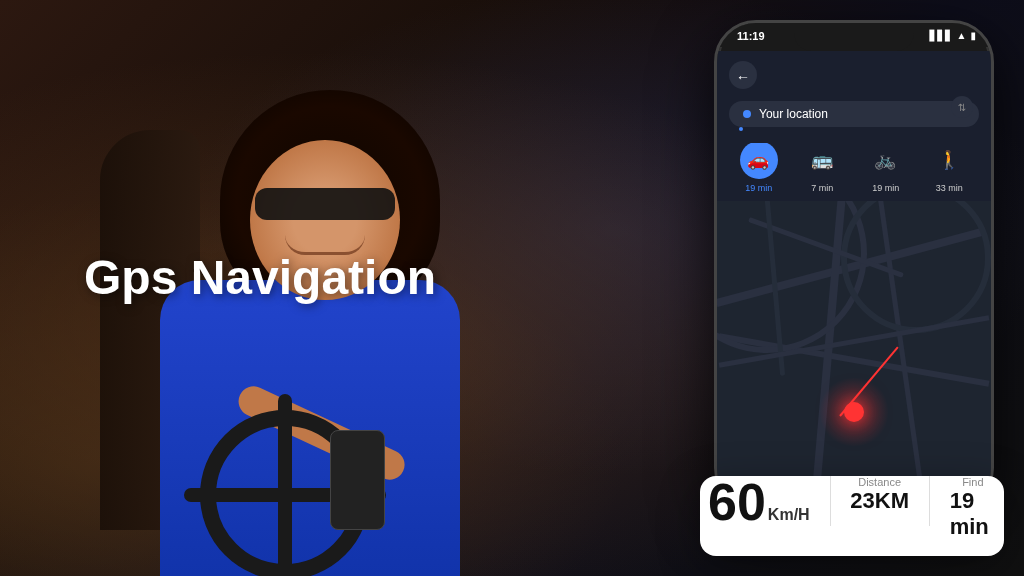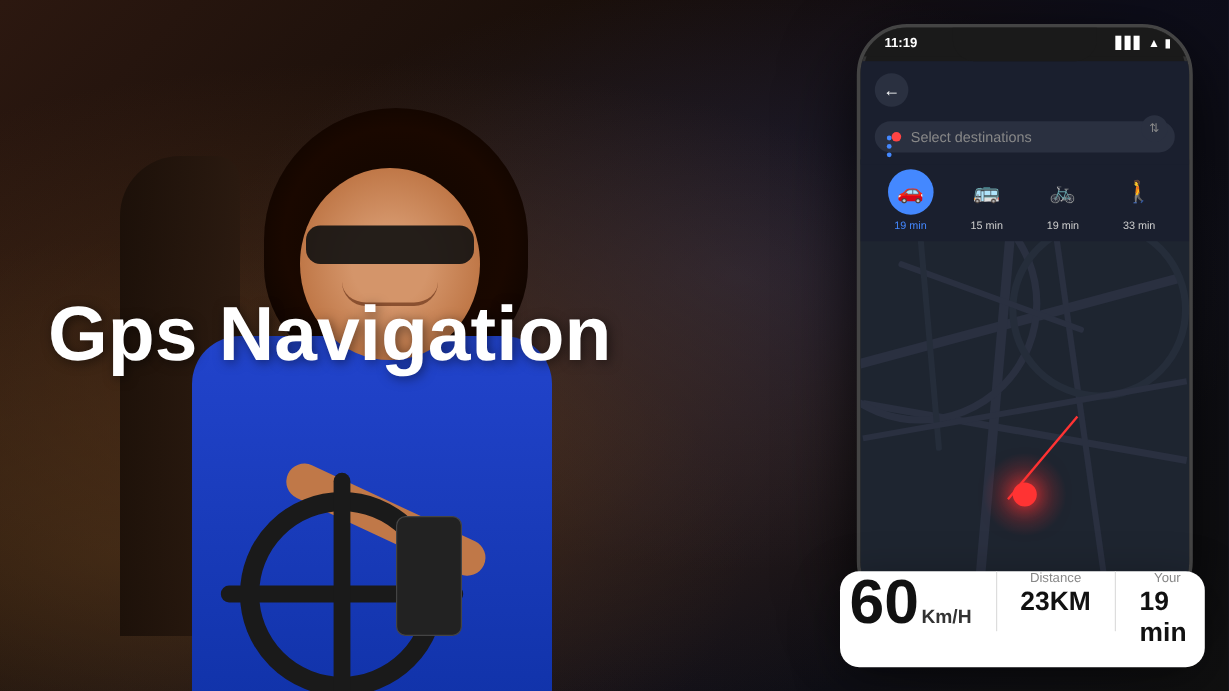--- a/index.html
+++ b/index.html
@@ -50,26 +50,27 @@
       width: 580px;
       height: 576px;
       z-index: 10;
       display: flex;
       flex-direction: column;
       justify-content: center;
       padding: 50px 40px;
     }
 
     .main-title {
-      font-size: 64px;
+      font-size: 48px;
       font-weight: 900;
       color: #ffffff;
       line-height: 1.1;
       text-shadow: 2px 2px 10px rgba(0,0,0,0.5);
       margin-bottom: 20px;
+      margin-left: 44px;
     }
 
     .subtitle-badge {
       display: inline-block;
       background: #e84118;
       color: #ffffff;
       font-size: 26px;
       font-weight: 700;
       padding: 12px 28px;
       border-radius: 10px;
@@ -516,42 +517,41 @@
       <div style="display:flex;align-items:center;margin-bottom:6px;">
         <div class="back-btn">←</div>
       </div>
 
       <div class="dot-connector">
         <div class="dot-small"></div>
         <div class="dot-small"></div>
         <div class="dot-small"></div>
       </div>
 
+      <div class="location-input">
+        <div class="loc-dot-blue"></div>
+        <span style="font-size:12px;color:#fff;">Your location</span>
+      </div>
 
       <div class="swap-btn">⇅</div>
 
-      <div class="destination-input">
-        <div class="loc-dot-red"></div>
-        <span style="font-size:12px;">Select destinations</span>
-        <span class="chevron-right">›</span>
-      </div>
     </div>
 
     <div class="transport-tabs">
       <div class="transport-tab">
         <div class="transport-icon-wrap active">
           <span>🚗</span>
         </div>
         <span class="transport-time active">19 min</span>
       </div>
       <div class="transport-tab">
         <div class="transport-icon-wrap inactive">
           <span style="font-size:18px;">🚌</span>
         </div>
-        <span class="transport-time">15 min</span>
+        <span class="transport-time">7 min</span>
       </div>
       <div class="transport-tab">
         <div class="transport-icon-wrap inactive">
           <span style="font-size:18px;">🚲</span>
         </div>
         <span class="transport-time">19 min</span>
       </div>
       <div class="transport-tab">
         <div class="transport-icon-wrap inactive">
           <span style="font-size:18px;">🚶</span>
@@ -595,16 +595,16 @@
   <div class="divider-line"></div>
 
   <div class="info-stat">
     <span class="info-stat-label">Distance</span>
     <span class="info-stat-value">23KM</span>
   </div>
 
   <div class="divider-line"></div>
 
   <div class="info-stat">
-    <span class="info-stat-label">Your</span>
+    <span class="info-stat-label">Find</span>
     <span class="info-stat-value">19 min</span>
   </div>
 </div>
 
 </body></html>

